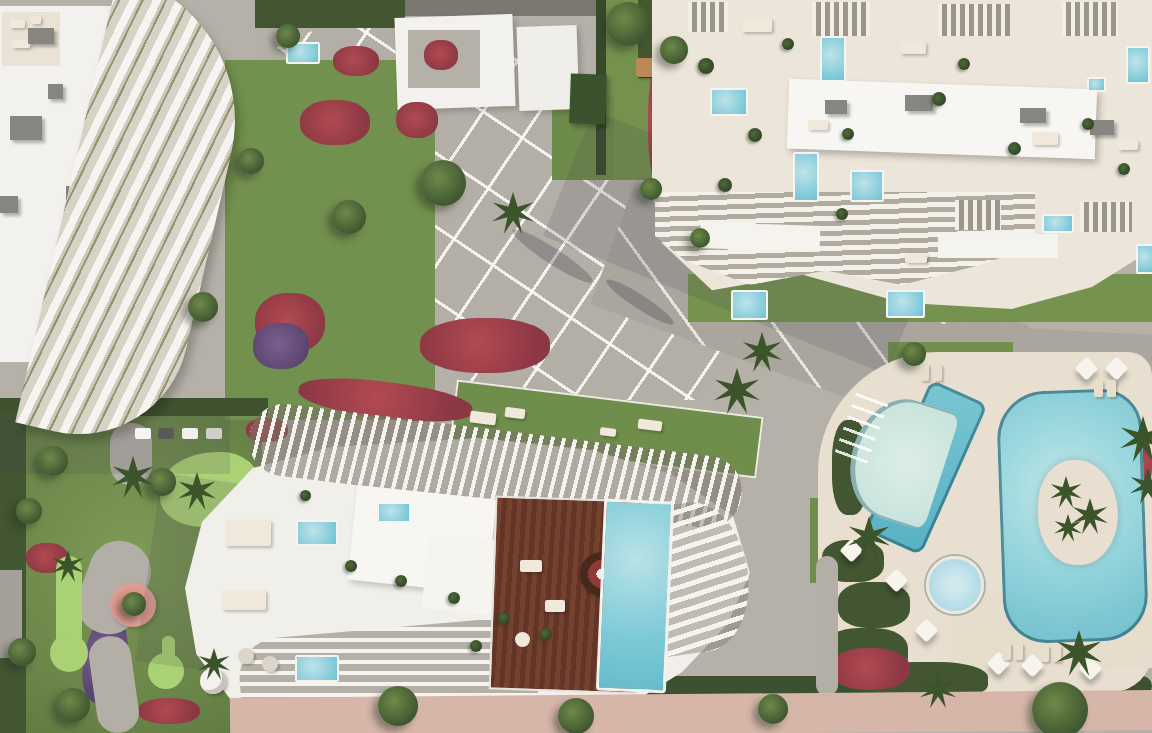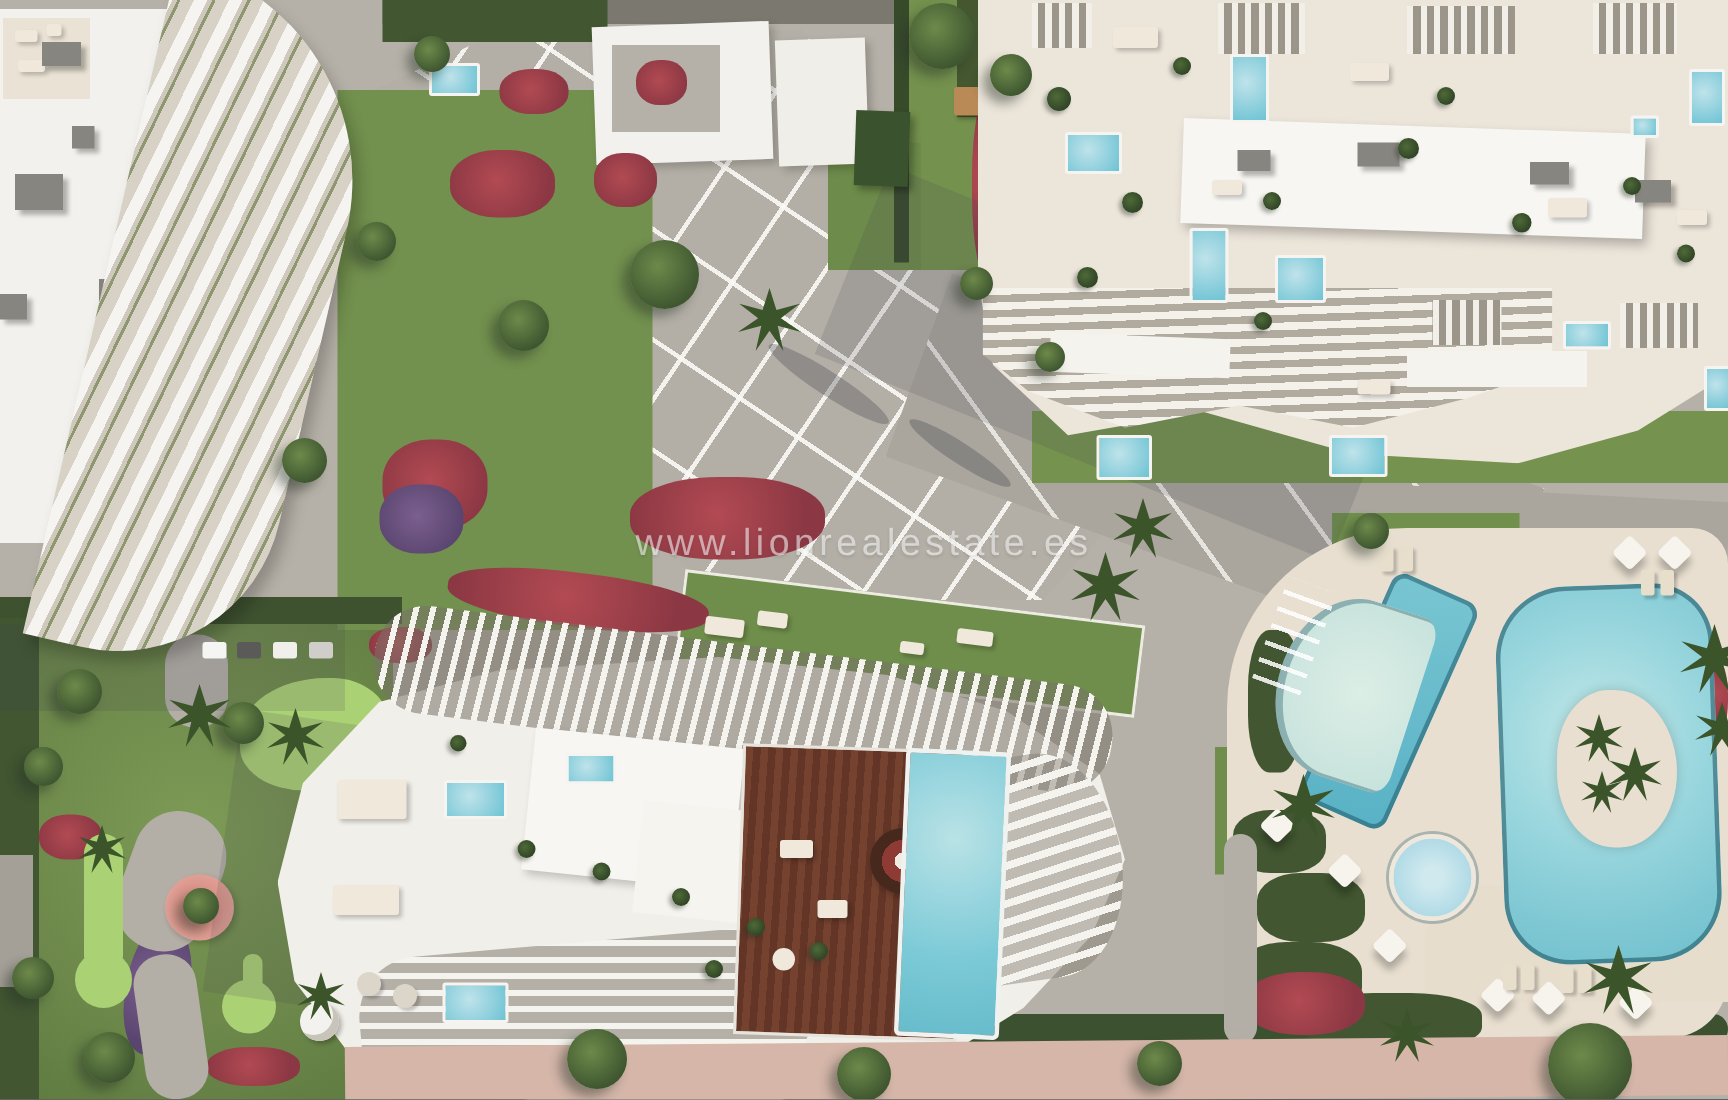--- a/index.html
+++ b/index.html
@@ -294,14 +294,13 @@
   <div class="palm" style="left:848px;top:516px;width:42px;height:42px;"></div>
   <div class="palm" style="left:1120px;top:416px;width:46px;height:46px;"></div>
   <div class="palm" style="left:1130px;top:468px;width:36px;height:36px;"></div>
   <div class="palm" style="left:1056px;top:630px;width:46px;height:46px;"></div>
   <div class="palm" style="left:112px;top:456px;width:42px;height:42px;"></div>
   <div class="palm" style="left:178px;top:472px;width:38px;height:38px;"></div>
   <div class="palm" style="left:52px;top:550px;width:32px;height:32px;"></div>
   <div class="palm" style="left:198px;top:648px;width:32px;height:32px;"></div>
   <div class="palm" style="left:920px;top:672px;width:36px;height:36px;"></div>
 
-  <div class="watermark">www.lionrealestate.es</div>
 </div>
 
 </body></html>

